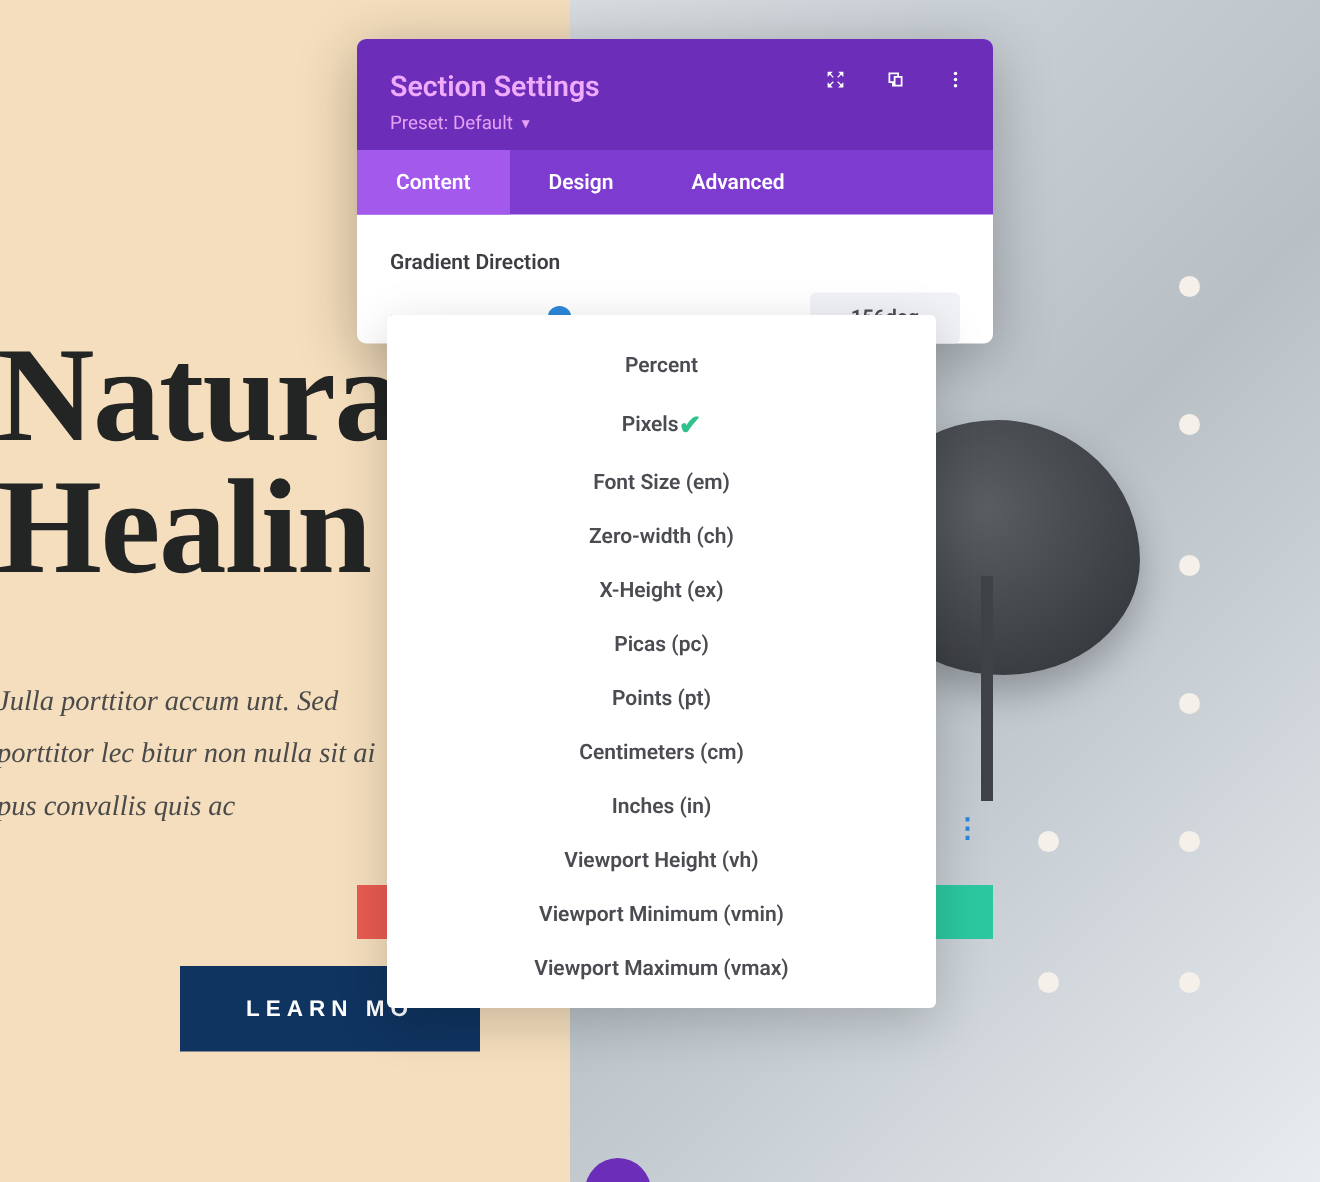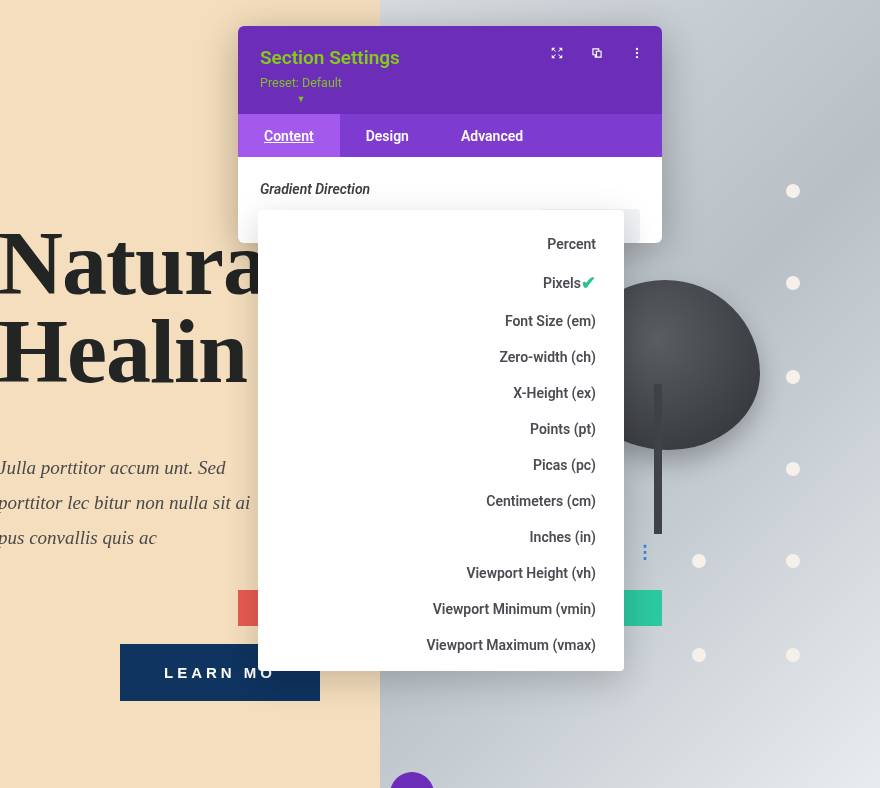--- a/index.html
+++ b/index.html
@@ -87,37 +87,36 @@
     top: 26px;
     width: 424px;
     background: #fff;
     border-radius: 6px;
     box-shadow: 0 8px 40px rgba(0,0,0,0.28);
     z-index: 100;
     overflow: visible;
   }
   .modal-hdr {
     background: #6c2eb9;
-    color: #84cc16;
+    color: #f0abfc;
     border-radius: 6px 6px 0 0;
     padding: 20px 22px 10px 22px;
     position: relative;
   }
   .modal-title {
     font-size: 19px;
     font-weight: 600;
   }
   .modal-preset {
     font-size: 12.5px;
     margin-top: 6px;
     opacity: 0.92;
     display: inline-flex;
     align-items: center;
     gap: 4px;
-    flex-direction: column;
   }
   .hdr-icons {
     position: absolute;
     right: 18px;
     top: 20px;
     display: flex;
     gap: 26px;
     align-items: center;
   }
   .hdr-icons svg { width: 14px; height: 14px; fill: #fff; display:block; }
@@ -129,31 +128,29 @@
   .tab {
     flex: 0 0 auto;
     padding: 14px 26px 13px;
     font-size: 14px;
     font-weight: 600;
     color: #fff;
     cursor: pointer;
   }
   .tab.active {
     background: #a259ec;
-    text-decoration: underline;
   }
   .panel-body {
     padding: 24px 22px 0 22px;
   }
   .field-label {
     font-size: 14px;
     font-weight: 600;
     color: #3c3e43;
     margin-bottom: 12px;
-    font-style: italic;
   }
   .slider-row {
     display: flex;
     align-items: center;
     gap: 18px;
     margin-bottom: 0px;
   }
   .slider {
     flex: 1;
     position: relative;
@@ -209,21 +206,21 @@
     z-index: 200;
     padding: 16px 0 8px 0;
   }
   .dd-item {
     padding: 10px 28px 10px 28px;
     font-size: 14px;
     font-weight: 600;
     color: #4a4c52;
     cursor: pointer;
     display: flex;
-    justify-content: flex-end;
+    justify-content: center;
     align-items: center;
   }
   .check { color: #2fc28b; font-size: 18px; }
   
   .action-strip {
     position: absolute;
     left: 238px;
     top: 590px;
     width: 424px;
     height: 36px;
@@ -353,26 +350,26 @@
   <div class="dd-item">
     <span>Font Size (em)</span>
   </div>
   <div class="dd-item">
     <span>Zero-width (ch)</span>
   </div>
   <div class="dd-item">
     <span>X-Height (ex)</span>
   </div>
   <div class="dd-item">
+    <span>Picas (pc)</span>
+  </div>
+  <div class="dd-item">
     <span>Points (pt)</span>
   </div>
   <div class="dd-item">
-    <span>Picas (pc)</span>
-  </div>
-  <div class="dd-item">
     <span>Centimeters (cm)</span>
   </div>
   <div class="dd-item">
     <span>Inches (in)</span>
   </div>
   <div class="dd-item">
     <span>Viewport Height (vh)</span>
   </div>
   <div class="dd-item">
     <span>Viewport Minimum (vmin)</span>

